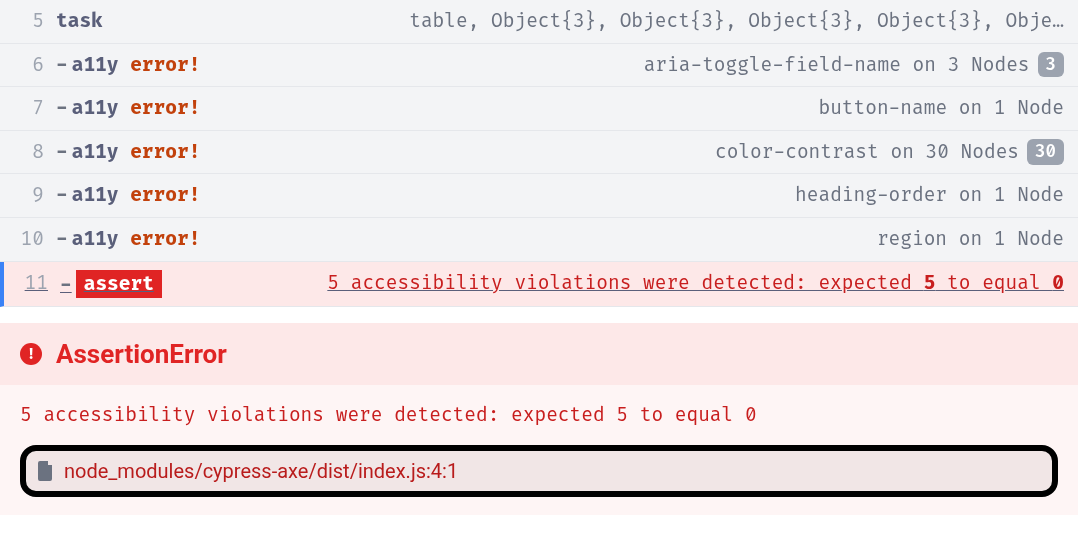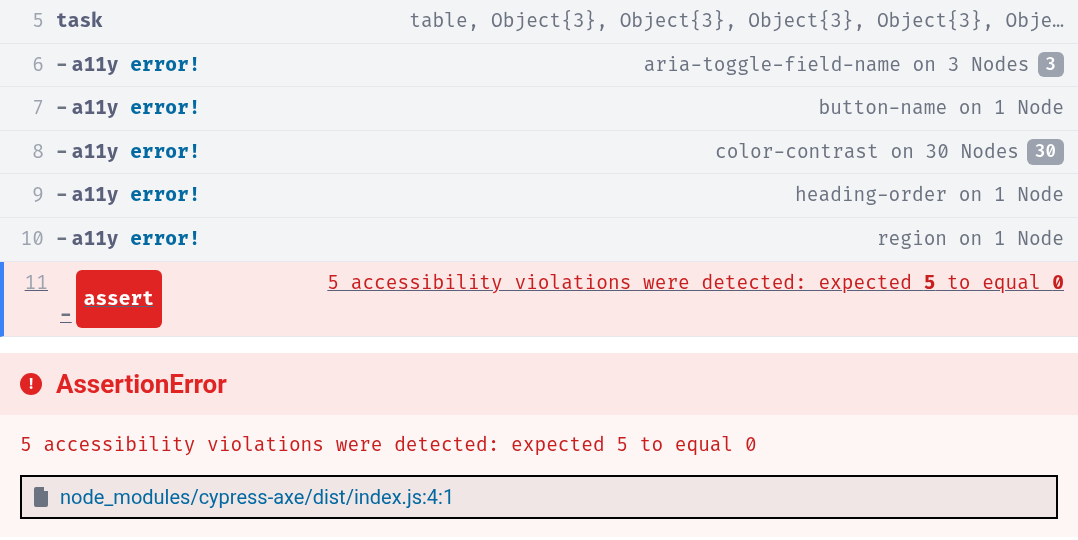--- a/index.html
+++ b/index.html
@@ -44,28 +44,28 @@
     margin-right: 4px;
   }
   .cmd-label {
     font-weight: 700;
     color: #5a5f7a;
   }
   .a11y-error {
     font-weight: 700;
   }
   .a11y-error .a { color: #5a5f7a; }
-  .a11y-error .b { color: #0369a1; margin-top: 44px; }
+  .a11y-error .b { color: #c2410c; margin-top: 44px; }
   .pill {
     display: inline-block;
     background: #e02424;
     color: #fff;
     font-weight: 700;
-    padding: 16px 8px;
-    border-radius: 6px;
+    padding: 1px 8px;
+    border-radius: 0;
   }
   .msg {
     flex: 1;
     word-break: break-word;
     color: #6b7280;
     text-align: right;
   }
   .msg.err {
     color: #c81e1e;
   }
@@ -115,27 +115,27 @@
     background: #fef5f5;
     padding: 18px 20px;
   }
   .error-msg {
     color: #c81e1e;
     font-family: "Fira Code", monospace;
     margin-bottom: 18px;
   }
   .stack-item {
     background: #f1e6e6;
-    border: 2px solid #000000;
-    border-radius: 0;
+    border: 6px solid #000000;
+    border-radius: 16px;
     padding: 8px 12px;
     display: flex;
     align-items: center;
     gap: 10px;
-    color: #0369a1;
+    color: #b91c1c;
     font-family: -apple-system, BlinkMacSystemFont, "Segoe UI", Roboto, sans-serif;
     font-size: 20px;
   }
   .file-icon {
     width: 16px;
     height: 20px;
     position: relative;
     flex-shrink: 0;
   }
   .file-icon svg { display: block; }

